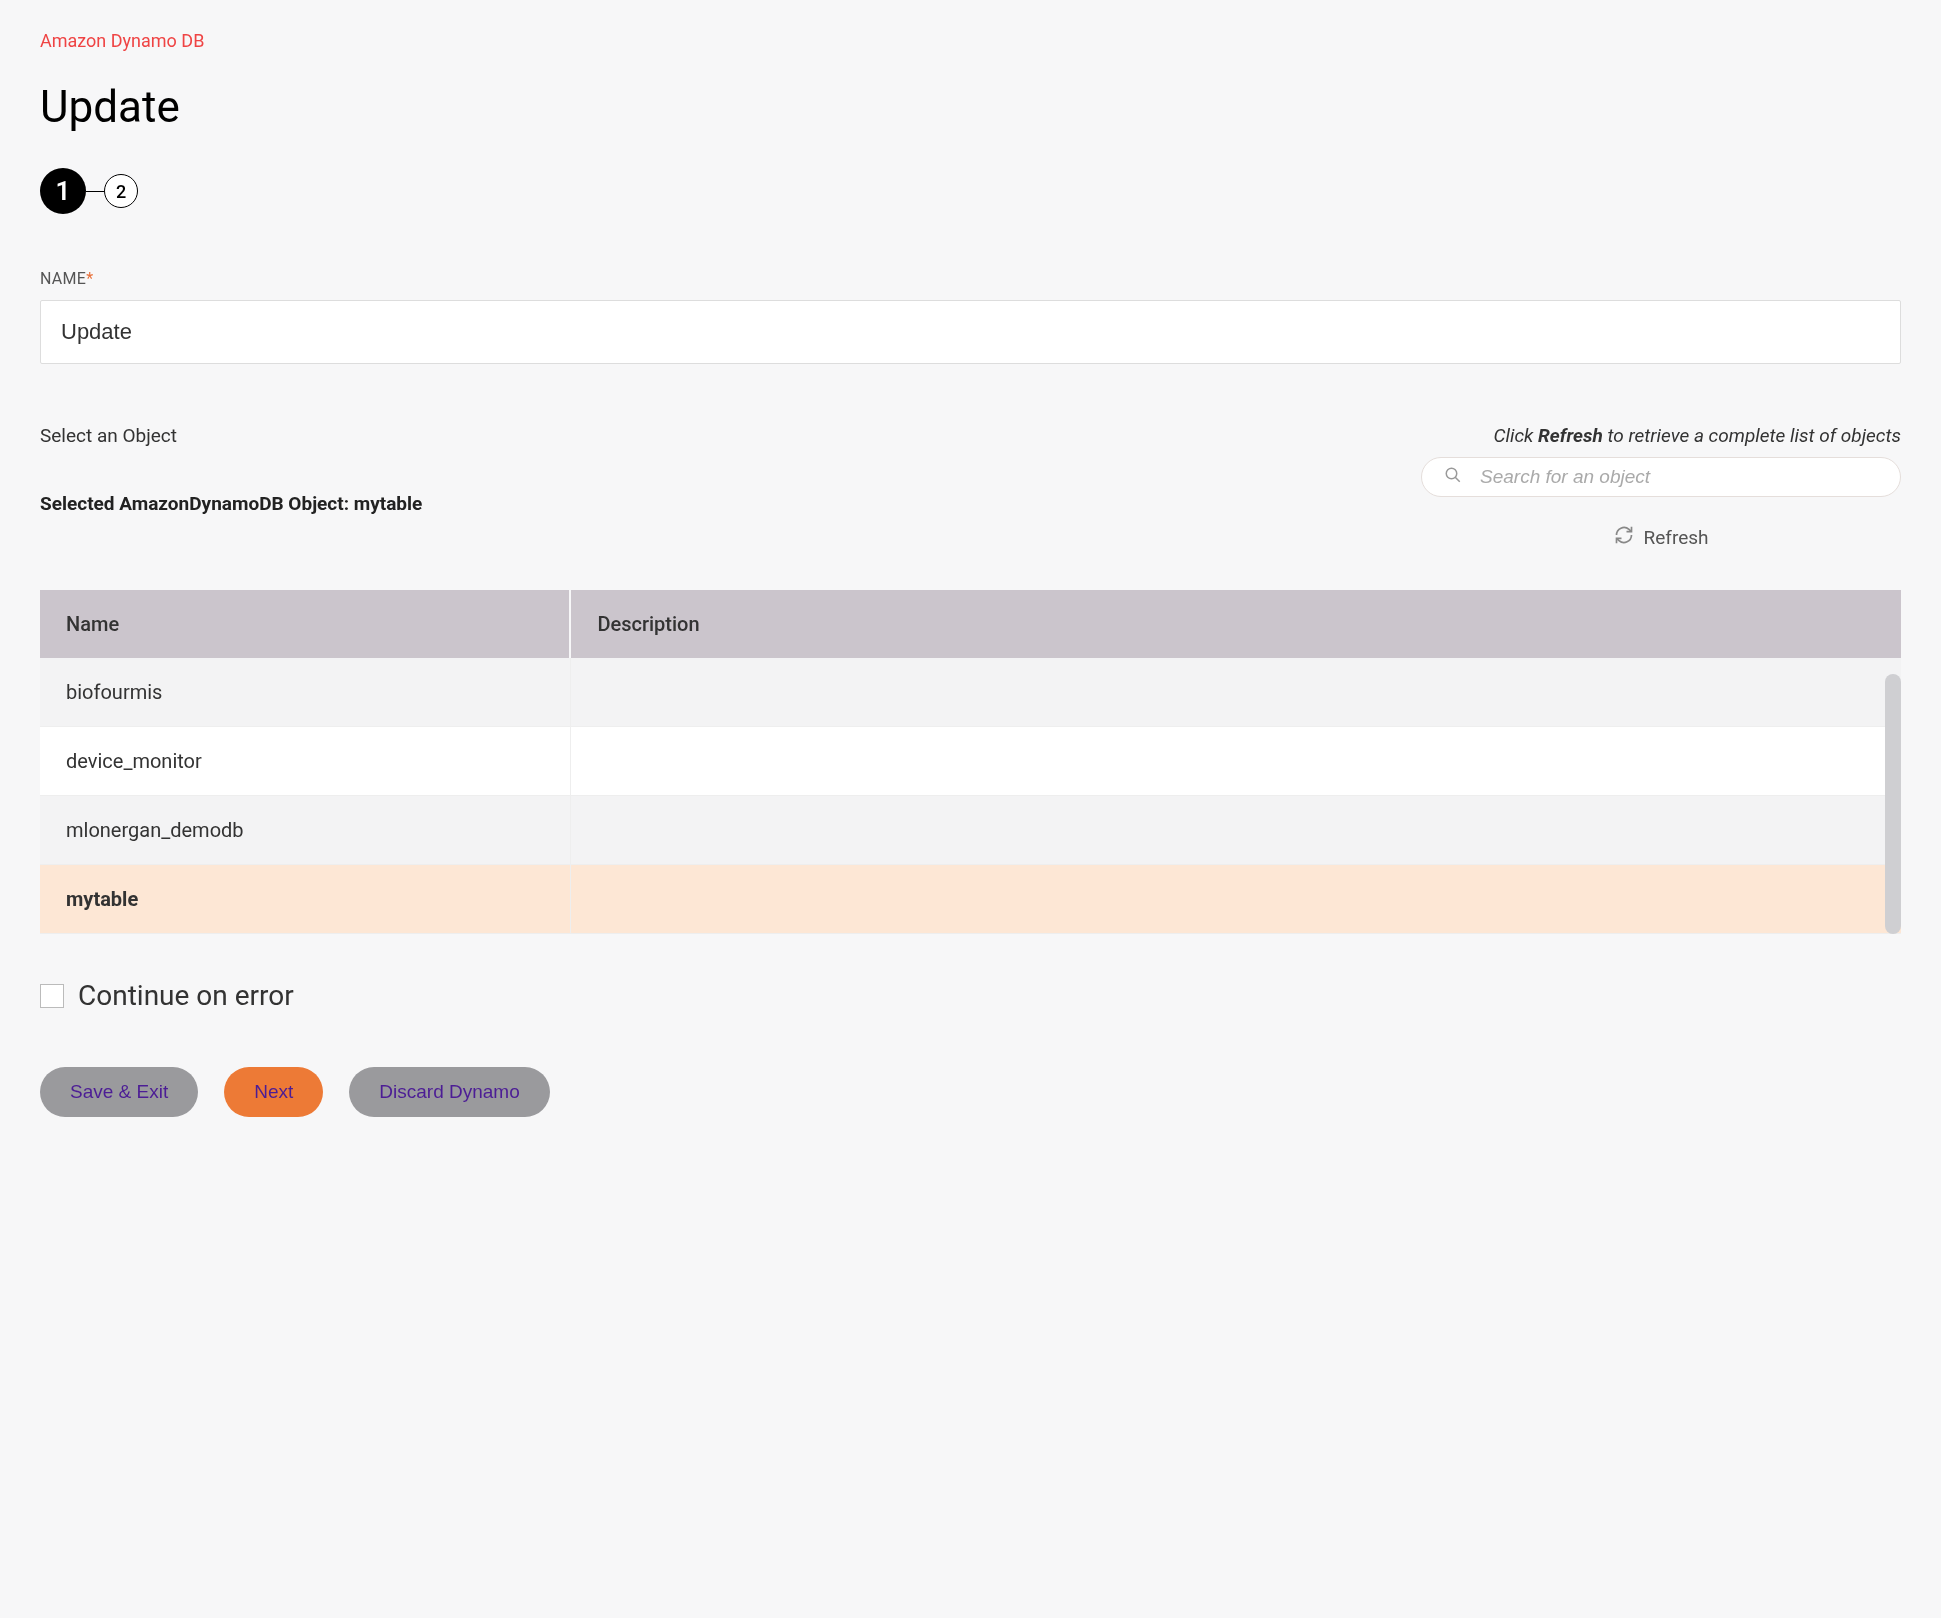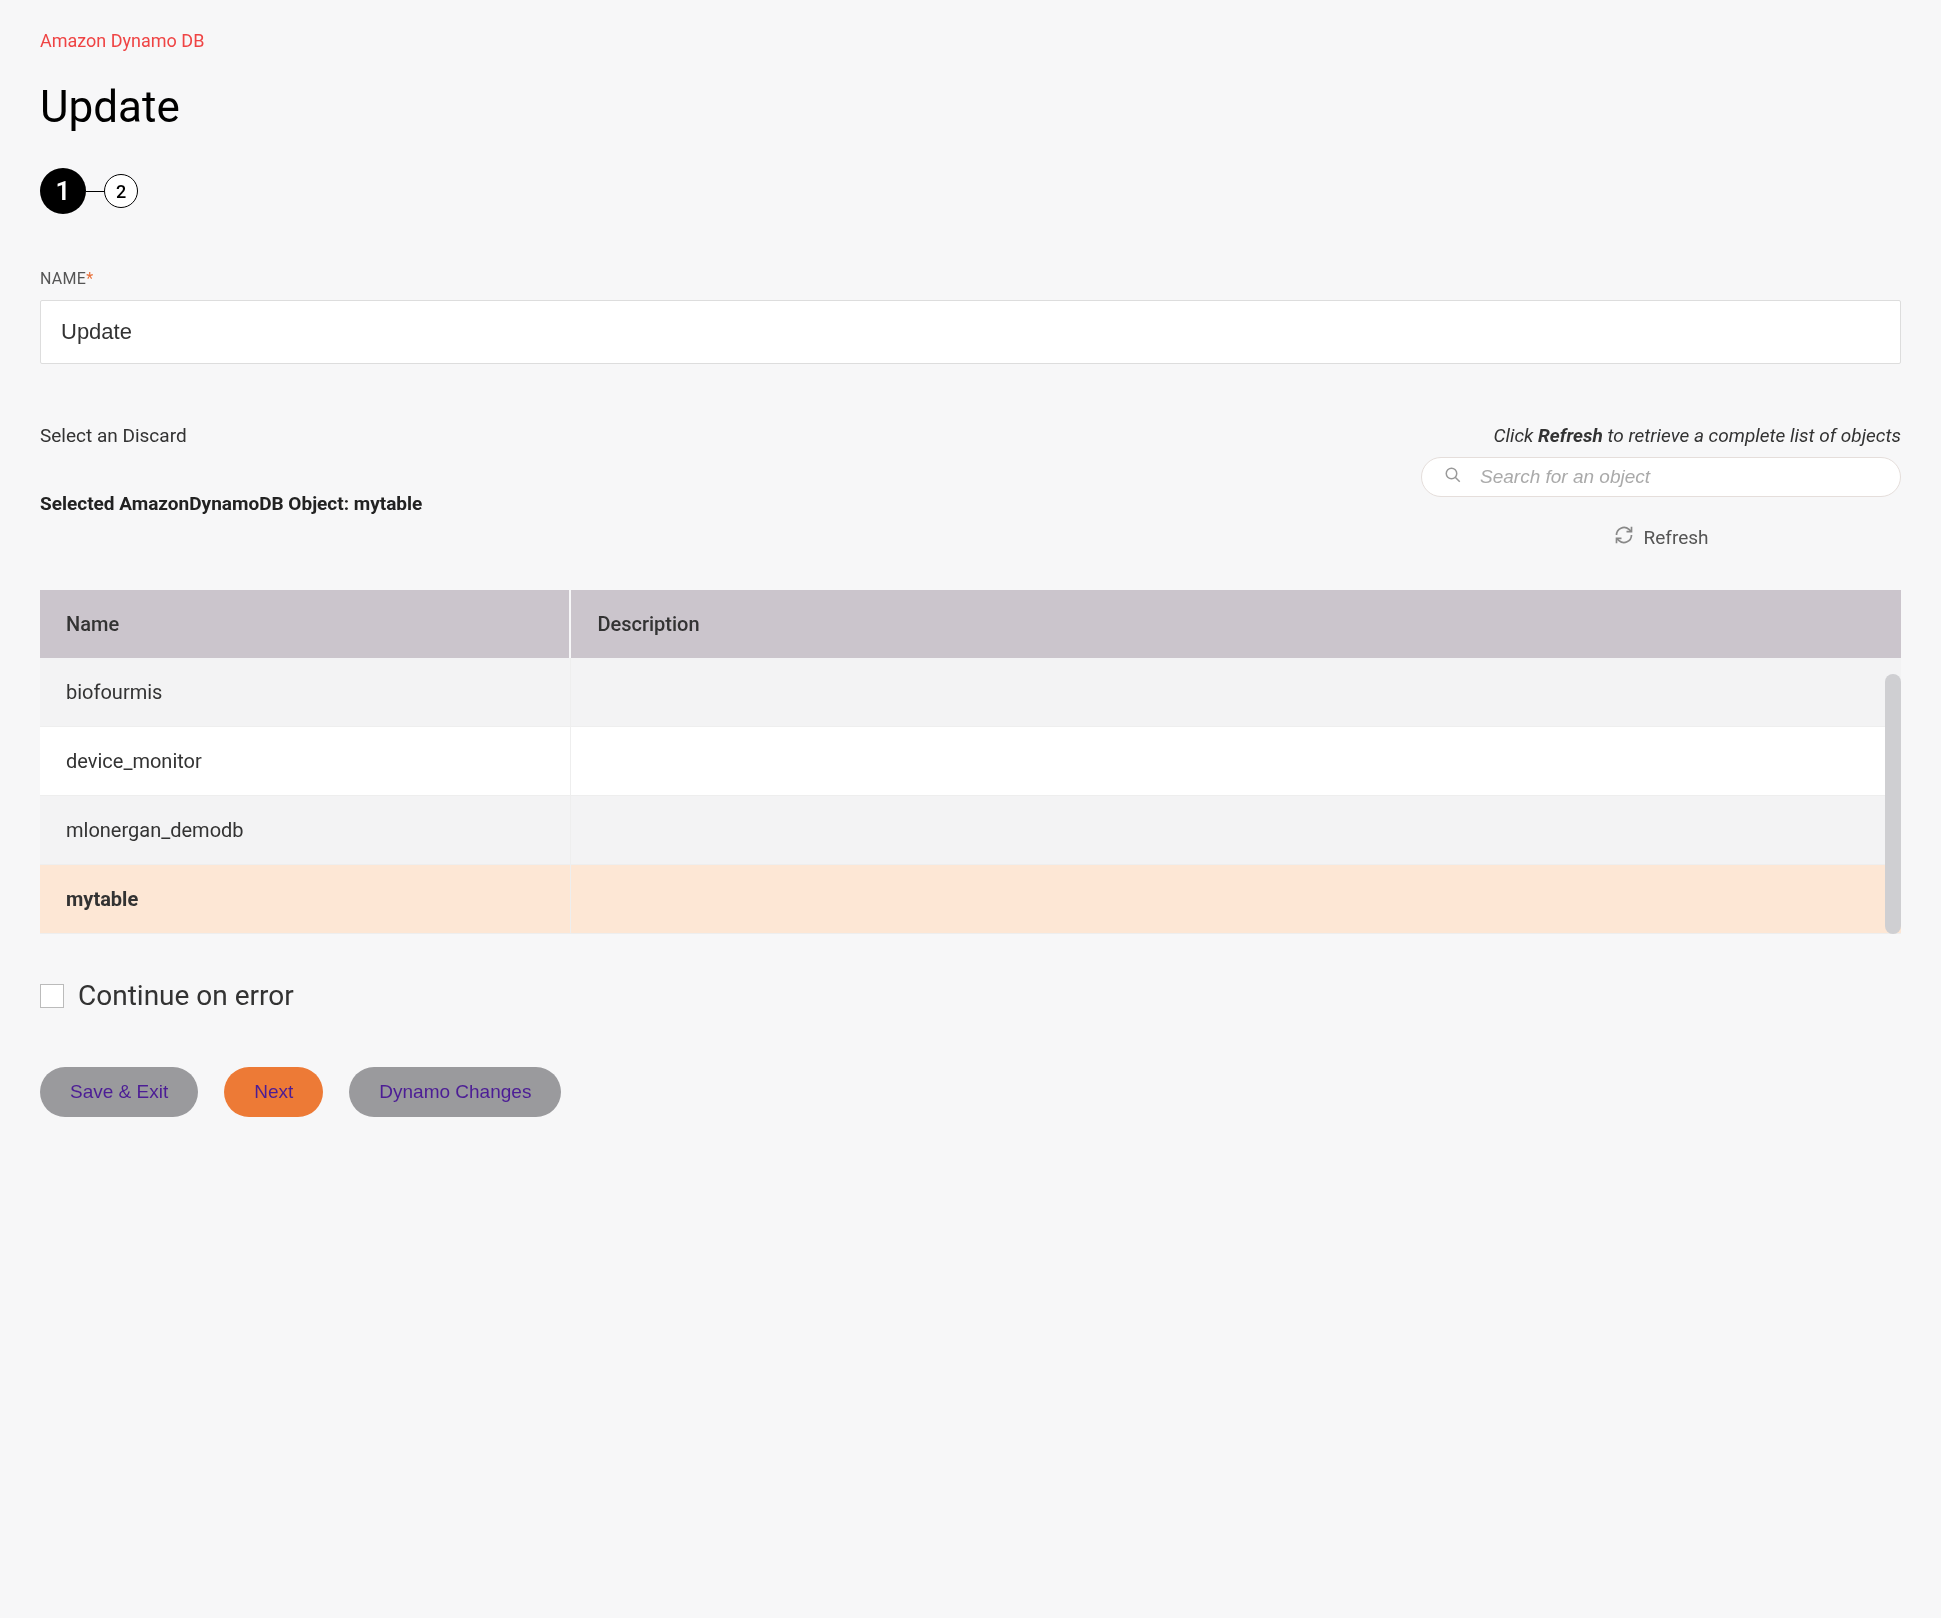--- a/index.html
+++ b/index.html
@@ -205,21 +205,21 @@
   <div class="step-line"></div>
   <div class="step inactive">2</div>
 </div>
 
 <div class="field-label">
   <span>NAME</span><span class="req">*</span>
 </div>
 <input type="text" class="text-input" value="Update" style="">
 
 <div class="section-row">
-  <div class="section-label">Select an Discard</div>
+  <div class="section-label">Select an Object</div>
   <div class="hint-text">
     <span>Click </span><b>Refresh</b><span> to retrieve a complete list of objects</span>
   </div>
 </div>
 
 <div class="selected-row">
   <div class="selected-label">
     <span>Selected AmazonDynamoDB Object: </span><span class="obj">mytable</span>
   </div>
   <div class="search-wrap">
@@ -277,17 +277,17 @@
 </div>
 
 <div class="checkbox-row">
   <div class="checkbox"></div>
   <span>Continue on error</span>
 </div>
 
 <div class="button-row">
   <button class="btn btn-gray">Save &amp; Exit</button>
   <button class="btn btn-orange">Next</button>
-  <button class="btn btn-gray">Dynamo Changes</button>
+  <button class="btn btn-gray">Discard Dynamo</button>
 </div>
 
 
 
 
 </body></html>

